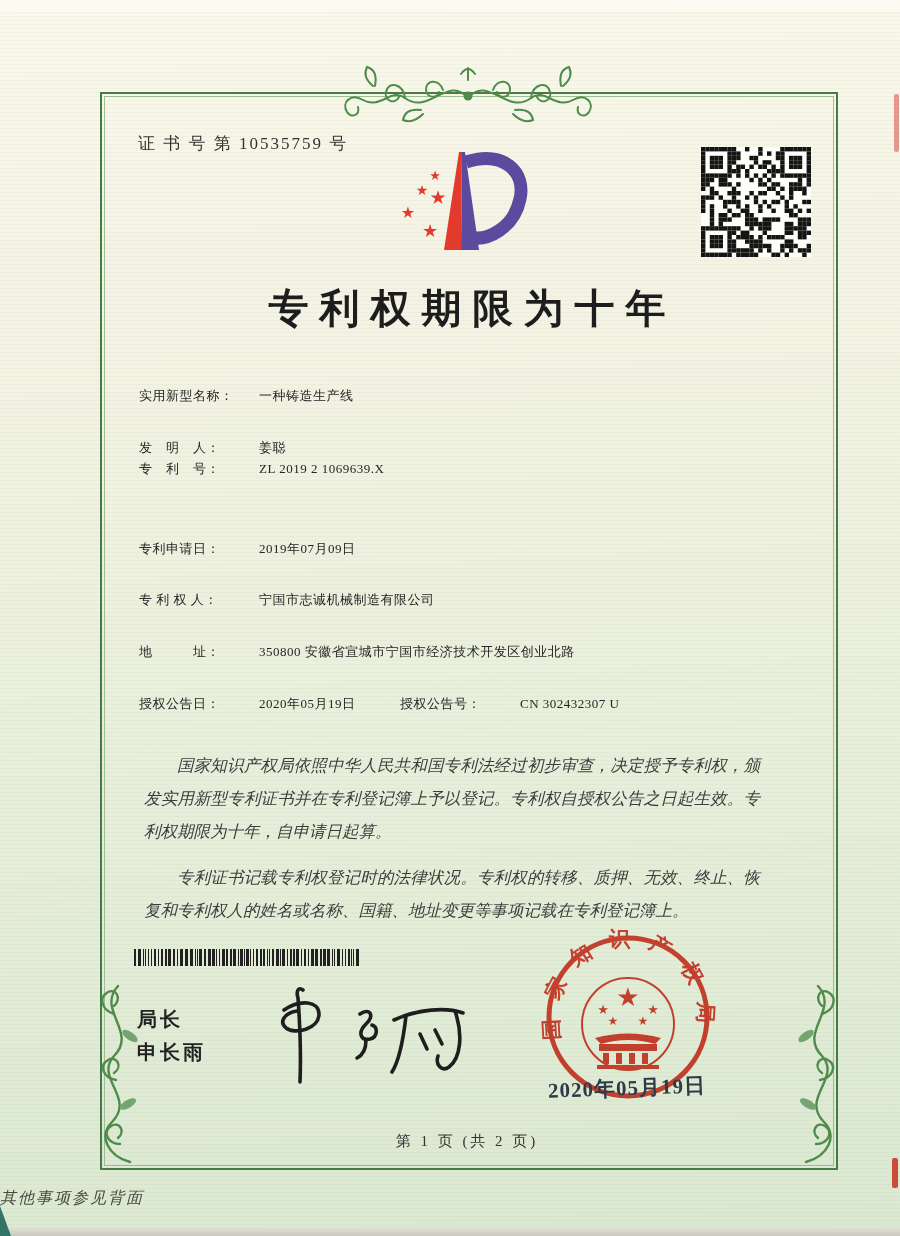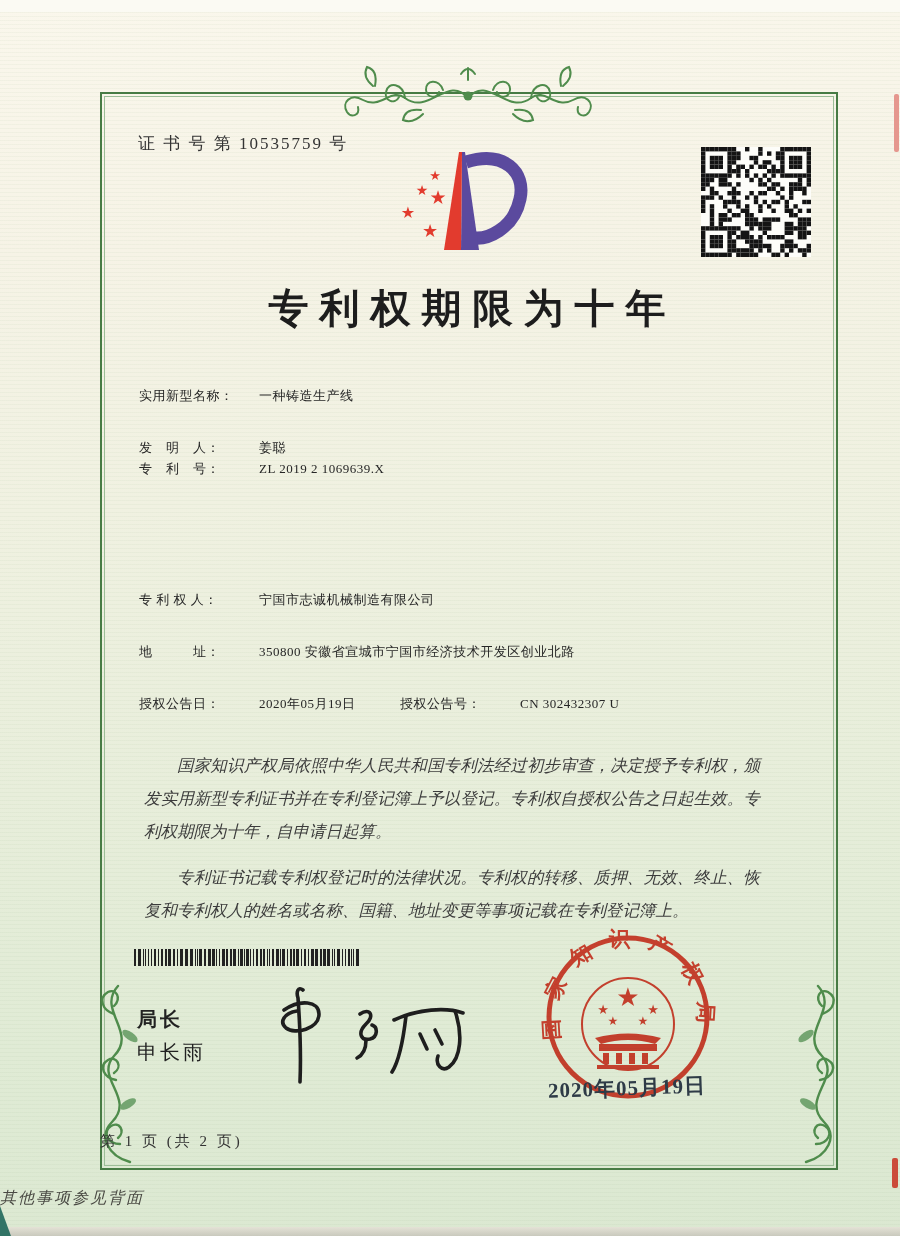--- a/index.html
+++ b/index.html
@@ -27,26 +27,26 @@
   .r1{top:387px}.r2{top:439px}.r3{top:460px}.r4{top:540px}
   .r5{top:591px}.r6{top:643px}.r7{top:695px}
   .r7b{left:400px;top:695px}
   .paras{position:absolute;left:131px;top:736px;width:642px;font-size:16.5px;line-height:33px;
     text-align:justify;color:#3c3c3c;font-style:italic;}
   .paras p{margin:13px;text-indent:2em;}
   .barcode{position:absolute;left:133px;top:949px;}
   .officer-title{position:absolute;left:137px;top:1006px;font-family:"Liberation Sans",sans-serif;
     font-size:20px;font-weight:600;letter-spacing:3px;color:#222;}
   .officer-name{position:absolute;left:137px;top:1039px;font-family:"Liberation Sans",sans-serif;
-    font-size:20px;font-weight:400;letter-spacing:3px;color:#222;}
+    font-size:20px;font-weight:700;letter-spacing:3px;color:#222;}
   .signature{position:absolute;left:256px;top:986px;}
   .seal{position:absolute;left:537px;top:926px;mix-blend-mode:multiply;opacity:.93;}
   .seal-date{position:absolute;left:548px;top:1074px;font-size:21px;font-weight:700;
     letter-spacing:1px;color:#2e3b47;transform:rotate(-2deg);}
-  .page-info{position:absolute;left:100px;top:1132px;width:734px;
+  .page-info{position:absolute;left:100px;top:1132px;width:734px;text-align:center;
     font-size:15px;letter-spacing:3px;color:#333;}
   .back-note{position:absolute;left:0;top:1188px;width:900px;text-align:left;
     font-size:16px;font-style:italic;letter-spacing:2px;color:#4a4a44;}
   .edge-top{position:absolute;left:0;top:0;width:900px;height:12px;background:#fbfaf3;}
   .edge-bottom{position:absolute;left:0;bottom:0;width:900px;height:9px;
     background:linear-gradient(#e4e2d6,#c9c9bd);}
   .corner-teal{position:absolute;left:0;top:1196px;width:11px;height:40px;background:#327466;
     clip-path:polygon(0 25%,100% 100%,0 100%);}
   .red-tick-1{position:absolute;left:894px;top:94px;width:5px;height:58px;background:#e5978e;border-radius:2px;}
   .red-tick-2{position:absolute;left:892px;top:1158px;width:6px;height:30px;background:#cb4b3a;border-radius:2px;}
@@ -442,20 +442,21 @@
       <rect x="74.8" y="105.6" width="4.4" height="4.4" fill="#141414"></rect>
       <rect x="83.6" y="105.6" width="4.4" height="4.4" fill="#141414"></rect>
       <rect x="101.2" y="105.6" width="4.4" height="4.4" fill="#141414"></rect>
     </svg>
 
   <div class="title">专利权期限为十年</div>
 
   <div class="row r1"><span class="lab">实用新型名称：</span><span class="val">一种铸造生产线</span></div>
   <div class="row r2"><span class="lab">发　明　人：</span><span class="val">姜聪</span></div>
   <div class="row r3"><span class="lab">专　利　号：</span><span class="val">ZL 2019 2 1069639.X</span></div>
+  <div class="row r4"><span class="lab">专利申请日：</span><span class="val">2019年07月09日</span></div>
   <div class="row r5"><span class="lab">专 利 权 人：</span><span class="val">宁国市志诚机械制造有限公司</span></div>
   <div class="row r6"><span class="lab">地　　　址：</span><span class="val">350800 安徽省宣城市宁国市经济技术开发区创业北路</span></div>
   <div class="row r7"><span class="lab">授权公告日：</span><span class="val">2020年05月19日</span></div>
   <div class="row r7b"><span class="lab">授权公告号：</span><span class="val">CN 302432307 U</span></div>
 
   <div class="paras">
     <p>国家知识产权局依照中华人民共和国专利法经过初步审查，决定授予专利权，颁发实用新型专利证书并在专利登记簿上予以登记。专利权自授权公告之日起生效。专利权期限为十年，自申请日起算。</p>
     <p>专利证书记载专利权登记时的法律状况。专利权的转移、质押、无效、终止、恢复和专利权人的姓名或名称、国籍、地址变更等事项记载在专利登记簿上。</p>
   </div>
 

